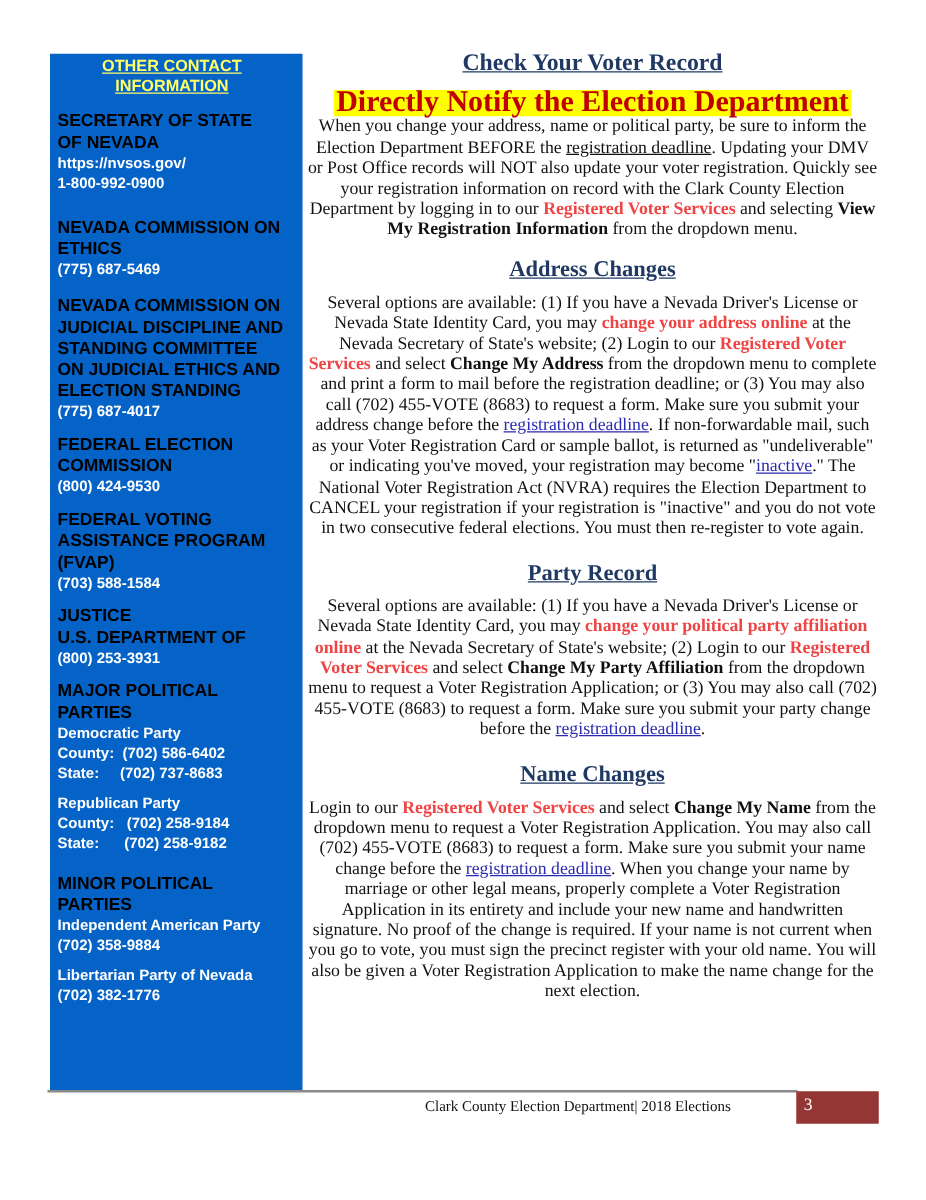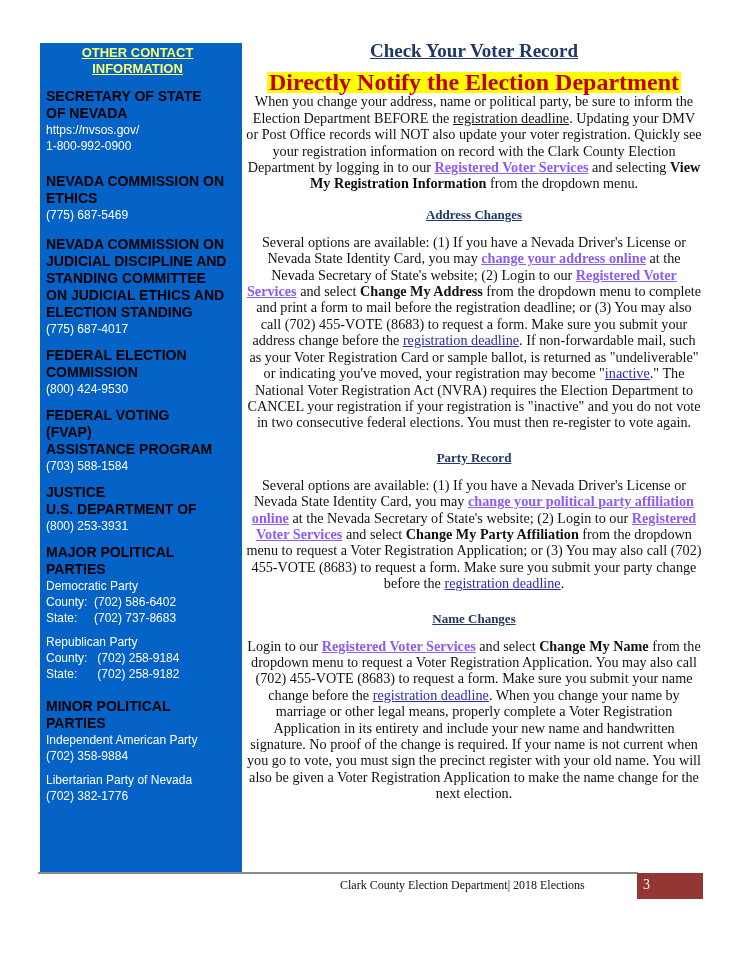--- a/index.html
+++ b/index.html
@@ -11,42 +11,42 @@
     position: absolute; left: 40px; top: 43px; width: 202px; height: 829px;
     background: #0563c8; box-sizing: border-box; padding: 2px 13px 0 6px;
     font-family: "Liberation Sans", sans-serif;
   }
   .sb-title {
     text-align: center; color: #ffff66; font-weight: bold; font-size: 13px; line-height: 16px;
     text-decoration: underline; margin: 0 0 11px 0;
   }
   .sb-block { margin-bottom: 10px; }
   .sb-head { color: #000000; font-weight: bold; font-size: 14px; line-height: 17px; }
-  .sb-line { color: #ffffff; font-weight: normal; font-size: 12px; line-height: 16px; white-space: pre; }
+  .sb-line { color: #ffffff; font-weight: bold; font-size: 12px; line-height: 16px; white-space: pre; }
   .sb-sub { margin-top: 3px; }
   .sb-gap { height: 9px; }
 
   .main {
     position: absolute; left: 246px; top: 40px; width: 456px;
     text-align: center; font-size: 14.2px; line-height: 16.4px;
   }
   .h1 {
     font-size: 19px; font-weight: bold; color: #1f3864; text-decoration: underline;
     margin: 0 0 10px 0; line-height: 22px;
   }
   .h2 {
     display: inline-block; background: #ffff00; color: #c00000; font-weight: bold;
     font-size: 24px; line-height: 21px; padding: 0 2px;
   }
   .sec-h {
-    font-size: 13px; font-weight: bold; color: #1f3864; text-decoration: underline;
+    font-size: 18px; font-weight: bold; color: #1f3864; text-decoration: underline;
     line-height: 22px; margin: 12px 0 8px 0;
   }
   p { margin: 0; }
-  a.blue-bold { color: #8b5cf6; font-weight: bold; text-decoration: underline; cursor: pointer; }
+  a.blue-bold { color: #ef4444; font-weight: bold; cursor: pointer; }
   a.blue { color: #2a2ab0; text-decoration: underline; cursor: pointer; }
   .u { text-decoration: underline; }
   b { font-weight: bold; }
 
   .footer-rule {
     position: absolute; left: 38px; top: 872px; width: 600px; height: 2px; background: #8a8a8a;
   }
   .footer-text {
     position: absolute; left: 340px; top: 878px; font-size: 12px; color: #111;
     font-family: "Liberation Serif", serif;
@@ -100,22 +100,22 @@
     <div class="sb-head">
       <div>FEDERAL ELECTION</div>
       <div>COMMISSION</div>
     </div>
     <div class="sb-line">(800) 424-9530</div>
   </div>
 
   <div class="sb-block">
     <div class="sb-head">
       <div>FEDERAL VOTING</div>
+      <div>ASSISTANCE PROGRAM</div>
       <div>(FVAP)</div>
-      <div>ASSISTANCE PROGRAM</div>
     </div>
     <div class="sb-line">(703) 588-1584</div>
   </div>
 
   <div class="sb-block">
     <div class="sb-head">
       <div>JUSTICE</div>
       <div>U.S. DEPARTMENT OF</div>
     </div>
     <div class="sb-line">(800) 253-3931</div>

